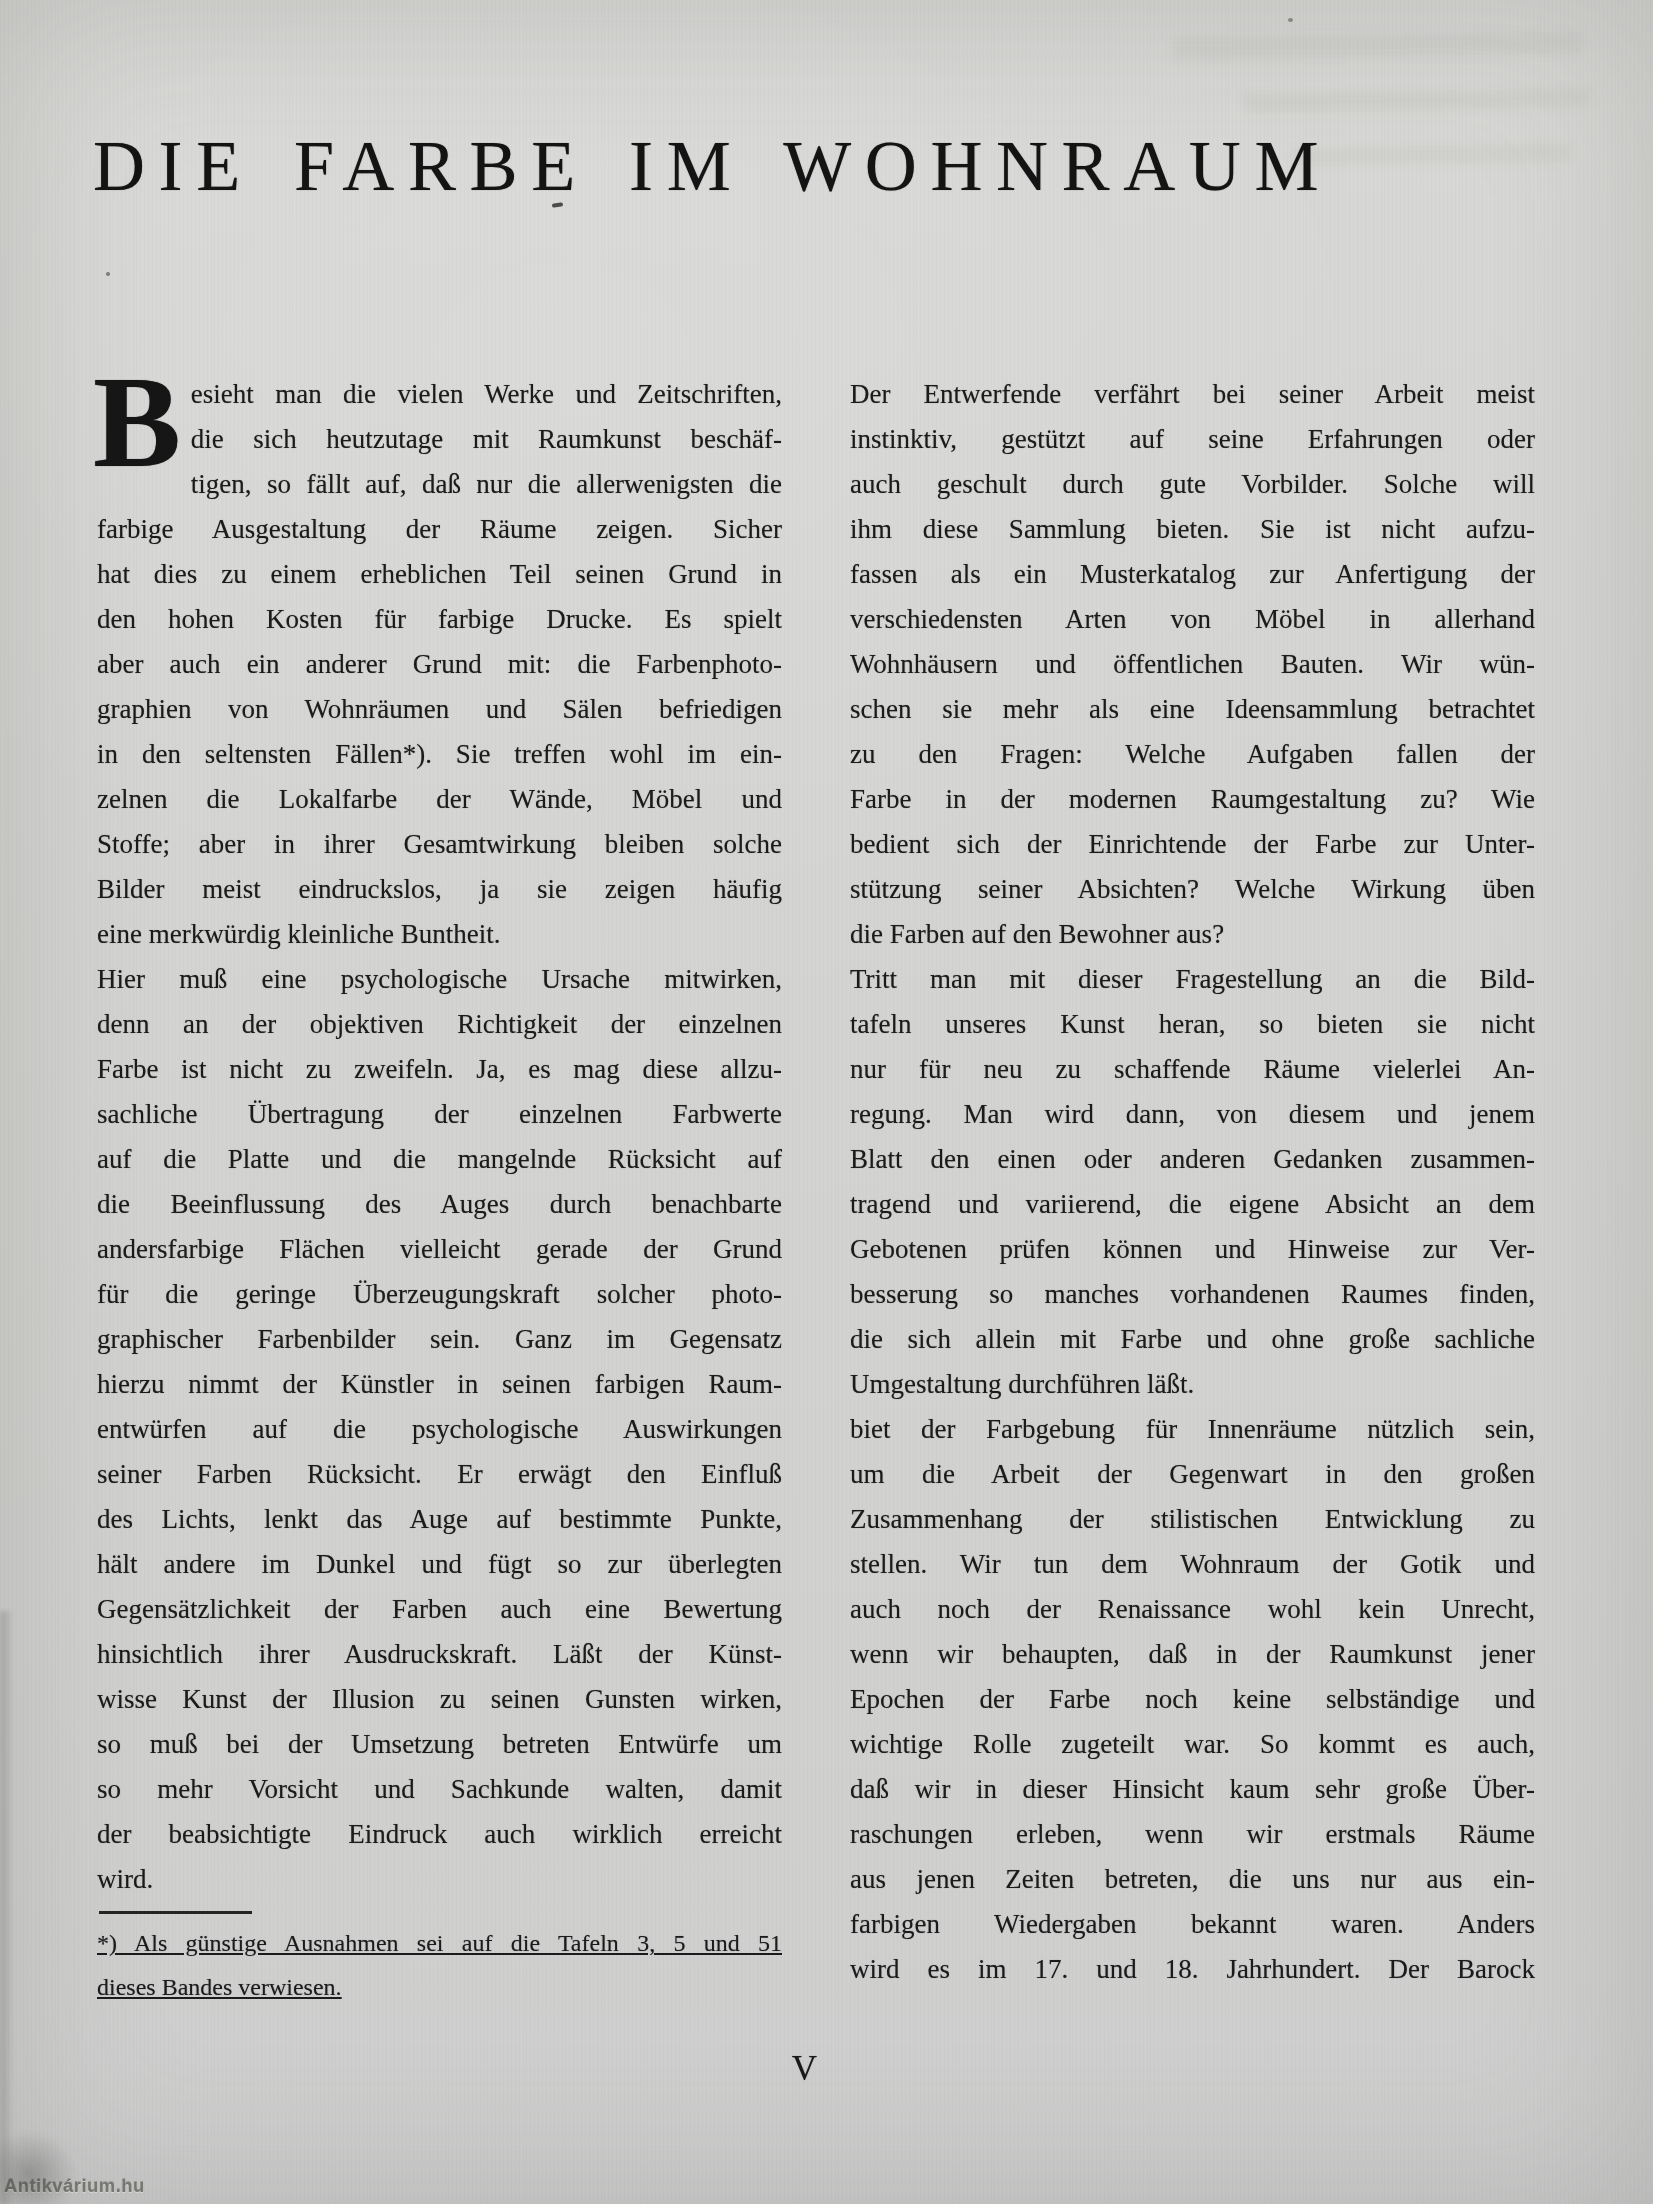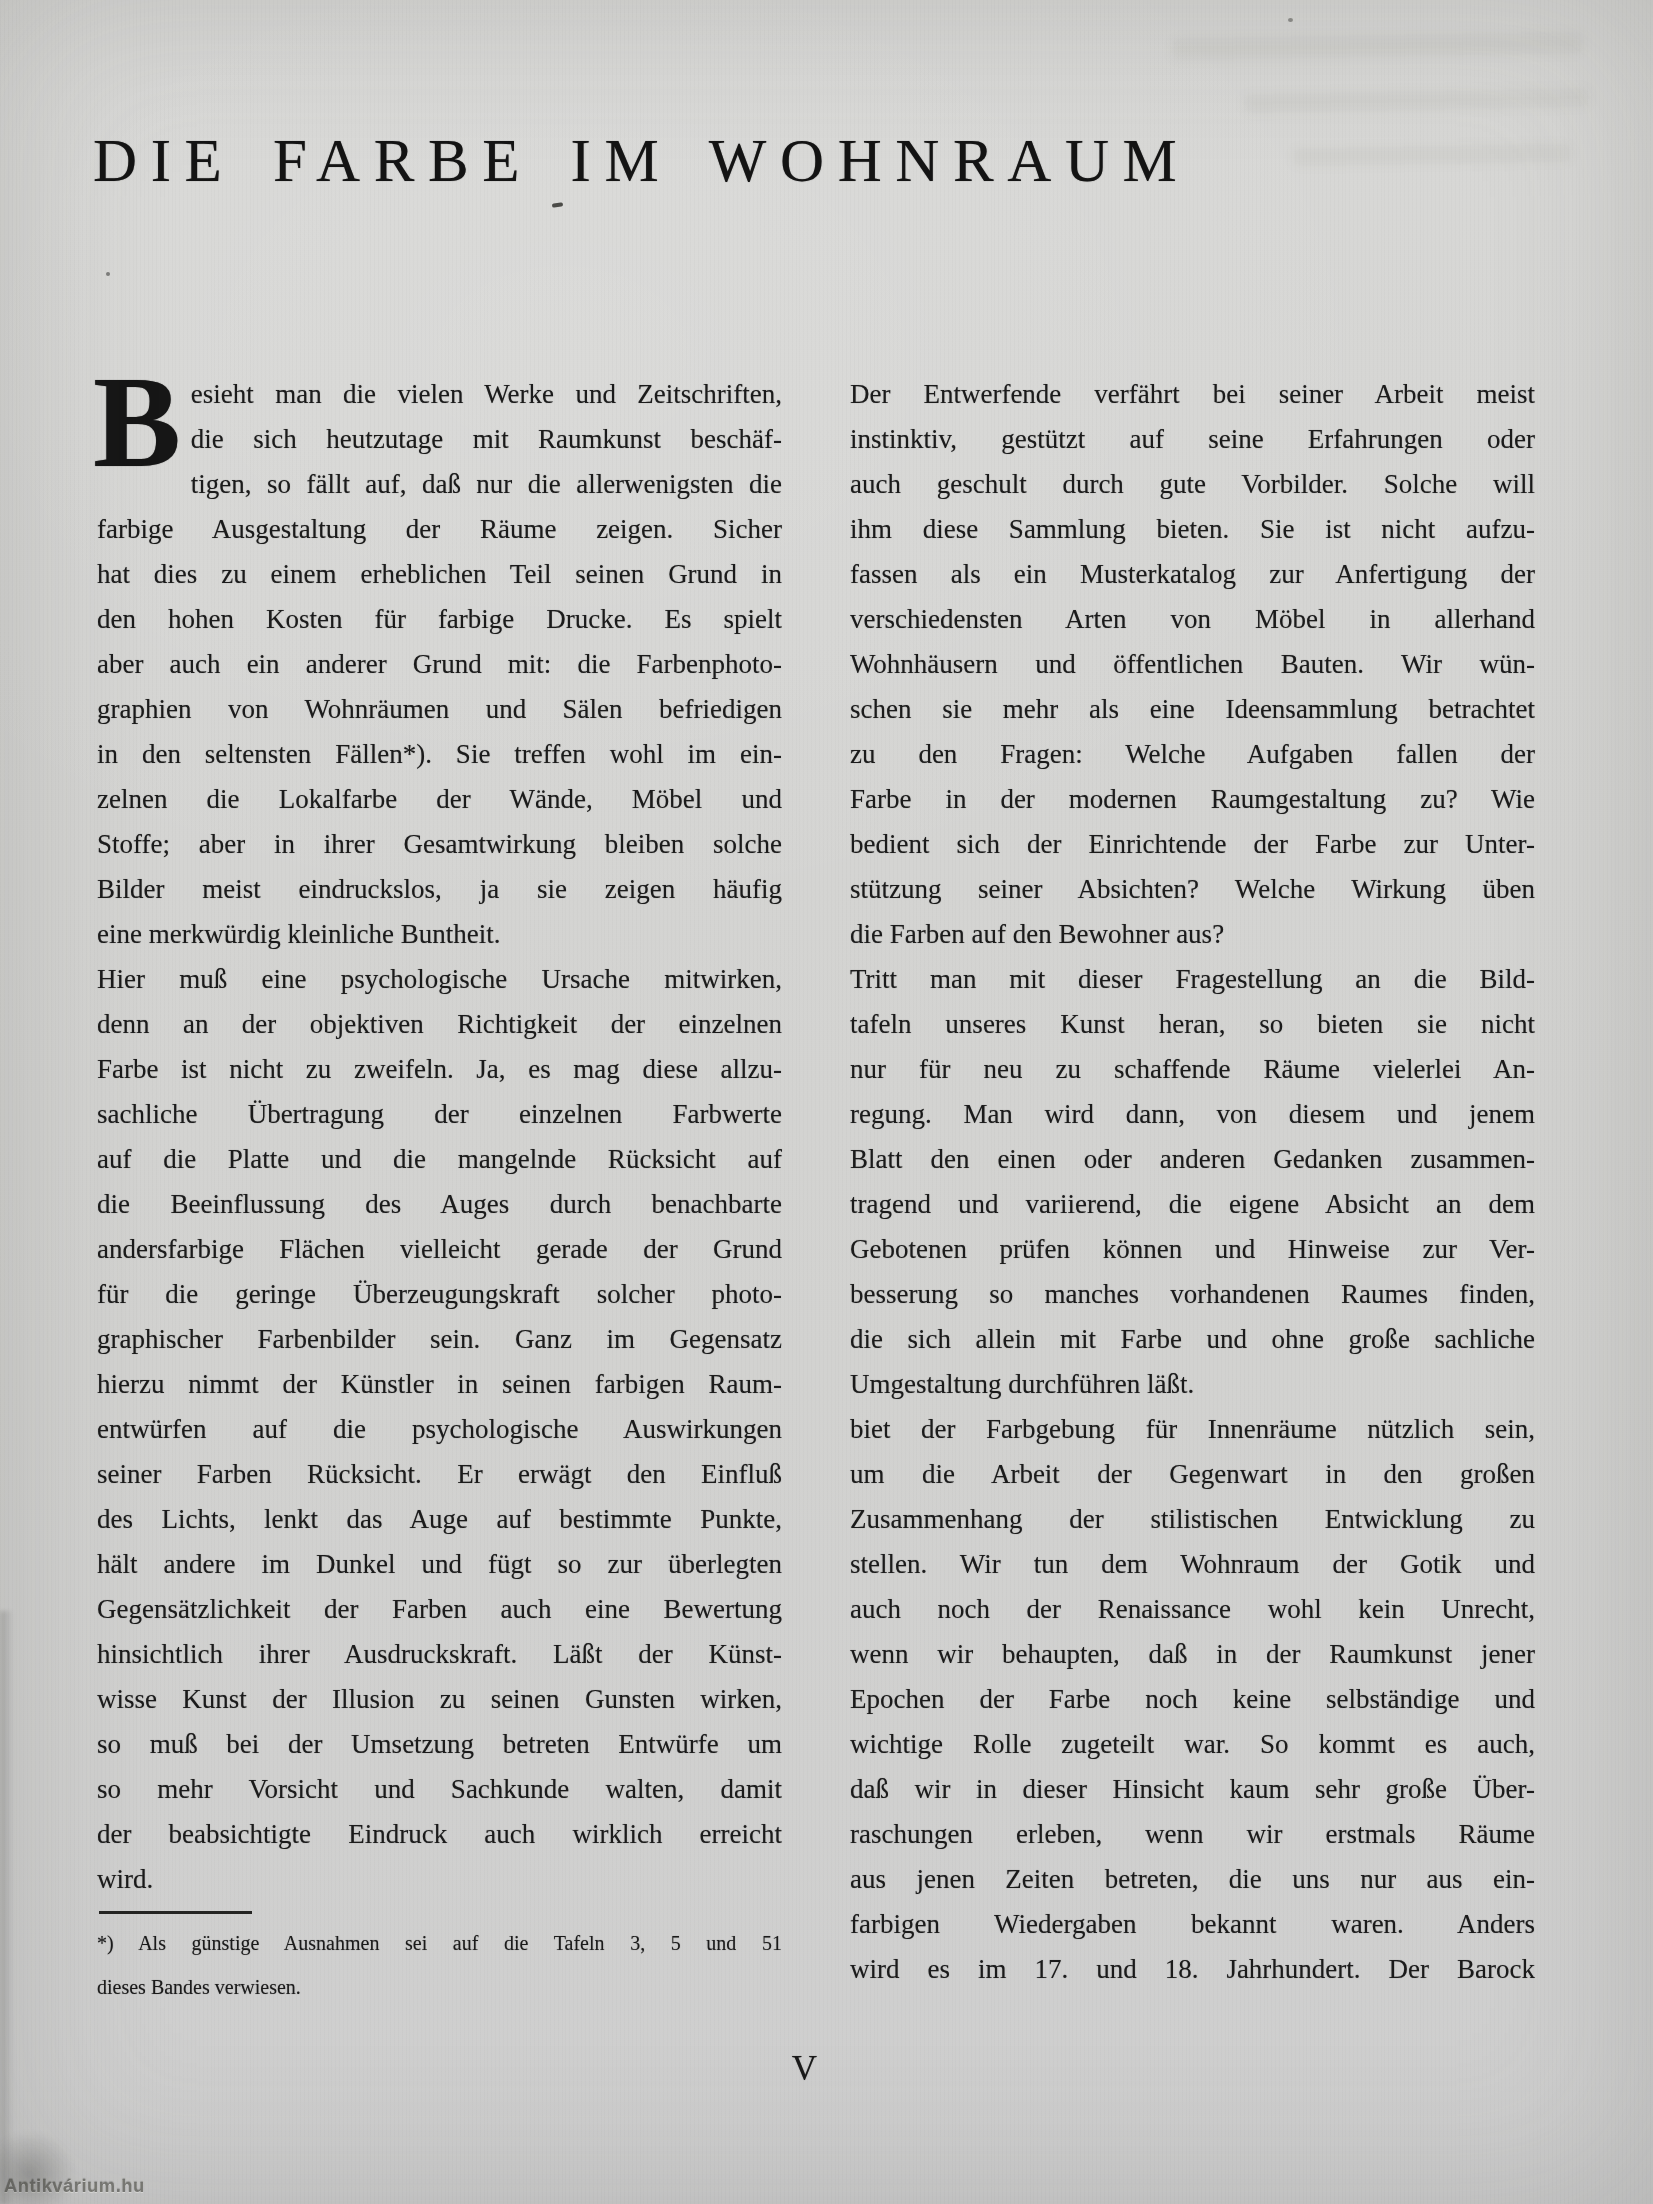--- a/index.html
+++ b/index.html
@@ -42,21 +42,21 @@
   .ghost-a{left:1172px;top:35px;width:411px;height:22px;}
   .ghost-b{left:1244px;top:91px;width:345px;height:19.4px;}
   .ghost-c{left:1293px;top:146px;width:278px;height:17.5px;}
   .speck{position:absolute;background:#32322f;}
   .speck-dash{left:552px;top:203px;width:10.7px;height:3.9px;border-radius:1.9px;transform:rotate(-9deg);opacity:.85;}
   .speck-dot1{left:106px;top:272px;width:3.9px;height:3.9px;border-radius:50%;opacity:.55;}
   .speck-dot2{left:1288px;top:18.4px;width:4.9px;height:3.9px;border-radius:50%;opacity:.45;}
 
   .title{
     position:absolute;left:93px;top:130px;margin:0;
-    font-size:61px;font-weight:normal;line-height:1;
+    font-size:72px;font-weight:normal;line-height:1;
     letter-spacing:13.6px;word-spacing:8.7px;
     color:#141414;white-space:nowrap;
     text-shadow:0 0 1px rgba(20,20,20,0.55);
   }
 
   .col{
     position:absolute;top:372px;width:685px;
     font-size:27px;line-height:45px;
     text-shadow:0 0 1px rgba(25,25,25,0.40);
   }
@@ -67,21 +67,21 @@
 
   .dropcap{
     float:left;
     font-size:132px;line-height:95px;height:95px;
     font-weight:bold;
     margin:1.9px 9.7px 0 -3.9px;
     color:#161616;
     text-shadow:0 0 1px rgba(15,15,15,0.6);
   }
 
-  .footnote{margin-top:8.7px;font-size:20px;line-height:44px;}
+  .footnote{margin-top:8.7px;font-size:24px;line-height:44px;text-decoration:underline;}
   .fn-rule{width:153px;height:2.9px;background:#242422;margin:0 0 7.8px 1.9px;}
   .fn-line{text-align:justify;text-align-last:justify;}
   .fn-line.last{text-align-last:left;}
 
   .pagenum{
     position:absolute;left:0;top:2049px;width:1609px;
     text-align:center;font-size:35px;color:#1a1a1a;
     text-shadow:0 0 1px rgba(20,20,20,0.5);
   }
   .watermark{

